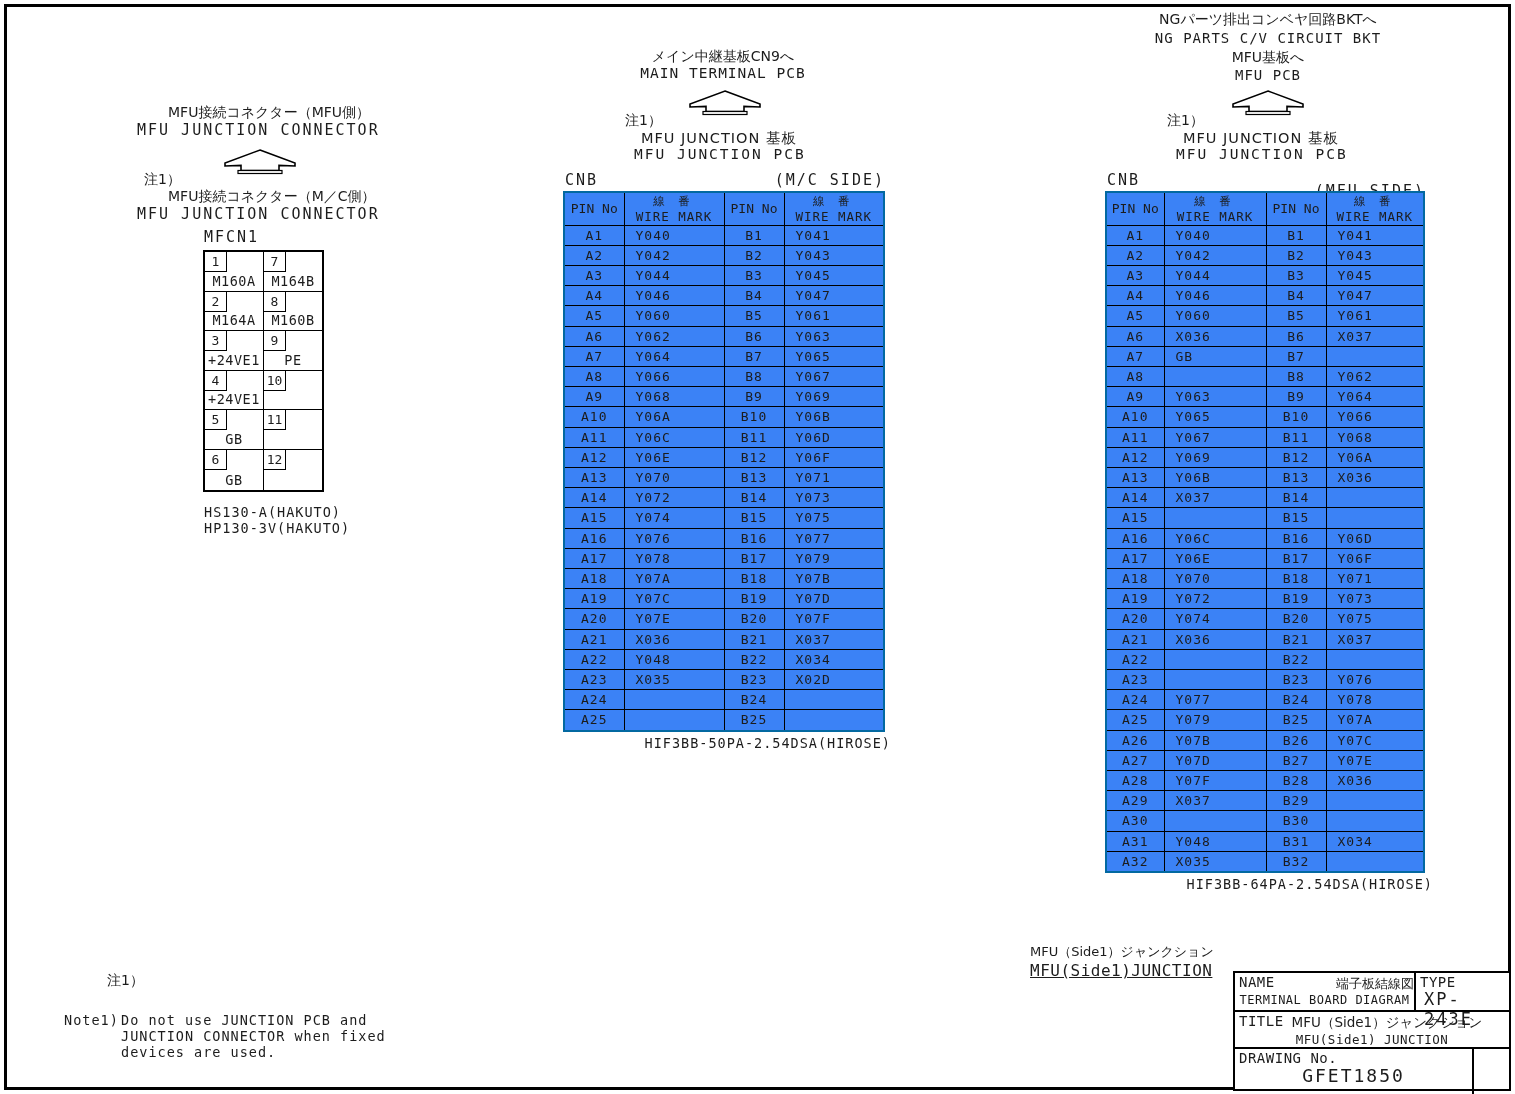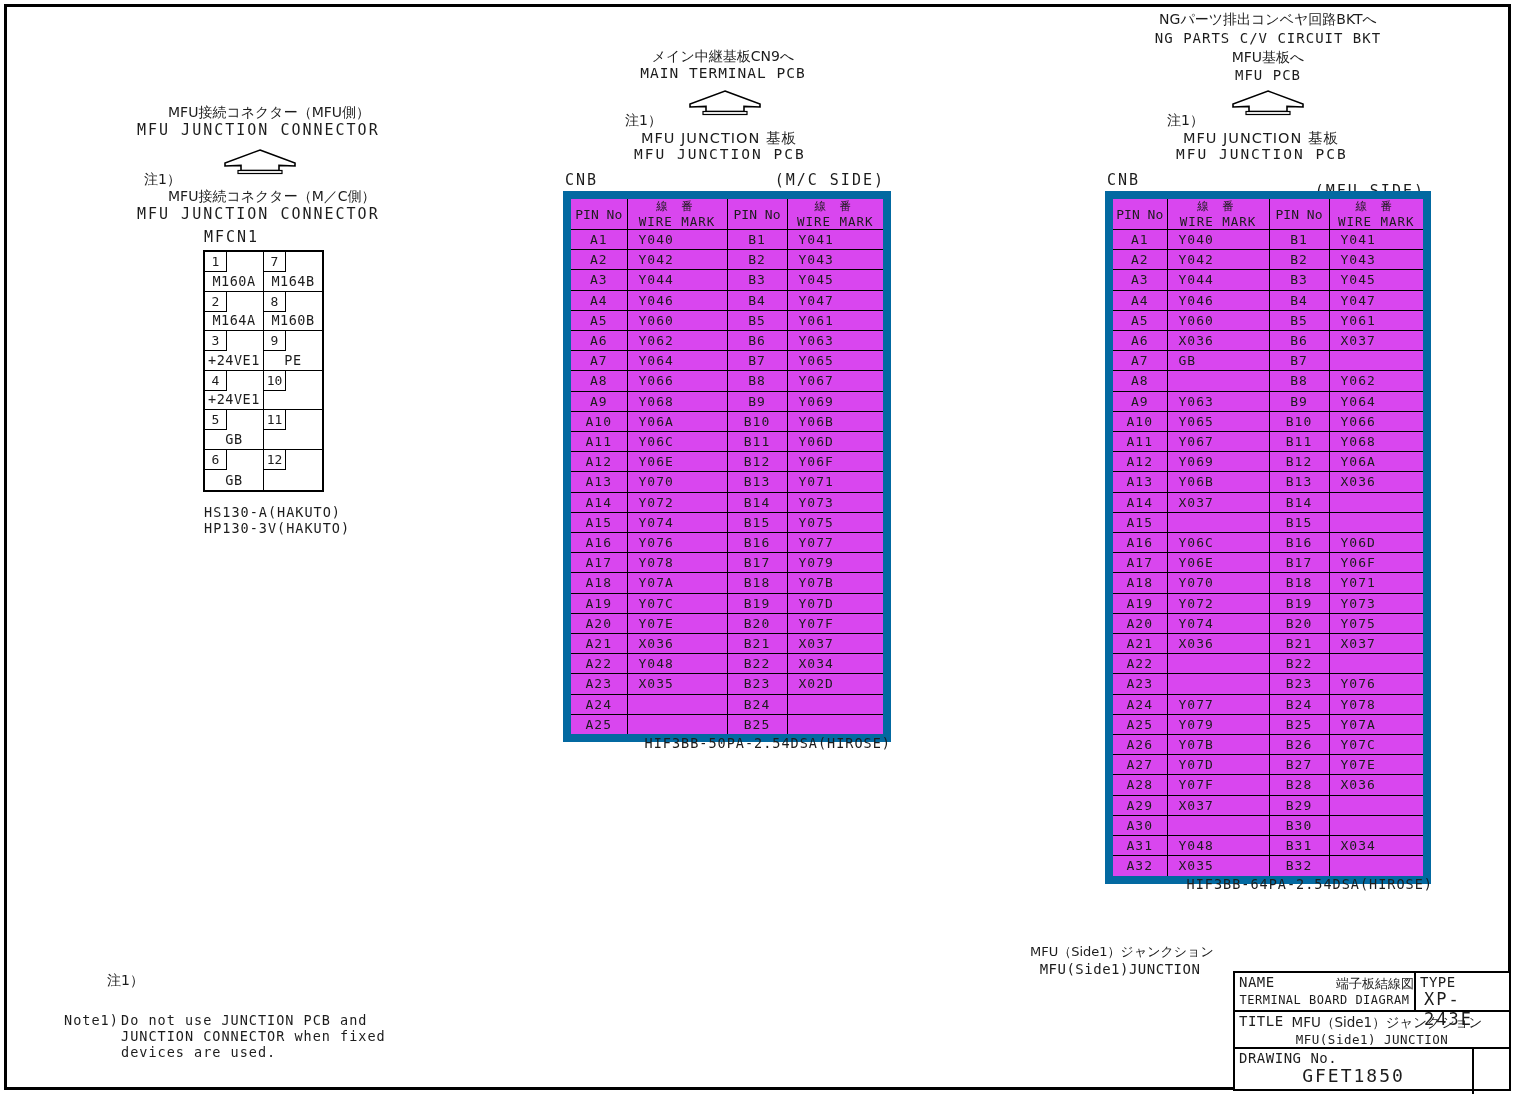--- a/index.html
+++ b/index.html
@@ -22,21 +22,21 @@
 
   
   .mfcn { position:absolute; left:203px; top:250px; width:121px; border:2px solid #000; display:grid; grid-template-columns:59px 58px; background:#fff; }
   .mfcn-cell { position:relative; height:39.6px; border-bottom:1.5px solid #000; }
   .mfcn-cell.left { border-right:1.5px solid #000; }
   .mfcn-cell:nth-last-child(-n+2) { border-bottom:none; }
   .pin-box { position:absolute; top:-1px; left:-1px; width:23px; height:21px; border:1.5px solid #000; background:#fff; font-size:13px; display:flex; align-items:center; justify-content:center; }
   .pin-label { position:absolute; bottom:2px; left:0; width:100%; text-align:center; font-size:13.5px; letter-spacing:0.5px; }
 
   
-  table.cnb { position:absolute; border-collapse:collapse; table-layout:fixed; background:#d946ef; border:8px solid #0369a1;padding-left:6px; }
+  table.cnb { position:absolute; border-collapse:collapse; table-layout:fixed; background:#3b82f6; border:2px solid #0369a1;padding-left:6px; }
   table.cnb th, table.cnb td { border:1px solid #000; font-weight:normal; }
   table.cnb thead th { height:33px; vertical-align:middle; }
   th.pin-h { font-size:13px; }
   .wire-h-ja { font-family:"DejaVu Sans","Liberation Sans",sans-serif; font-size:11.5px; letter-spacing:5px; text-align:center; }
   .wire-h-en { font-size:12.5px; text-align:center; letter-spacing:1px; }
   table.cnb td { height:19.2px; line-height:19.2px; font-size:13px; letter-spacing:1px; }
   td.pin { text-align:center; }
   td.wire { padding-left:11px; }
 
   
@@ -569,21 +569,21 @@
   <div class="abs jp" style="left:107px; top:972px; font-size:14px;">注1）</div>
   <div class="abs note-en" style="left:64px; top:1012px;">Note1)</div>
   <div class="abs note-en" style="left:121px; top:1012px;">
     <div>Do not use JUNCTION PCB and</div>
     <div>JUNCTION CONNECTOR when fixed</div>
     <div>devices are used.</div>
   </div>
 
   <div class="abs center" style="left:1030px; top:943px; width:180px;">
     <div class="jp" style="font-size:13px;">MFU（Side1）ジャンクション</div>
-    <div style="font-size:14px; letter-spacing:0.5px;">MFU(Side1)JUNCTION</div>
+    <div style="font-size:16px; letter-spacing:0.5px;text-decoration:underline;">MFU(Side1)JUNCTION</div>
   </div>
 
   <div class="titleblock">
     <div class="tb-row tb-r1">
       <div class="tb-cell tb-name">
         <div class="tb-label">NAME</div>
         <div class="tb-name-ja">端子板結線図</div>
         <div class="tb-name-en">TERMINAL BOARD DIAGRAM</div>
       </div>
       <div class="tb-cell tb-type">

